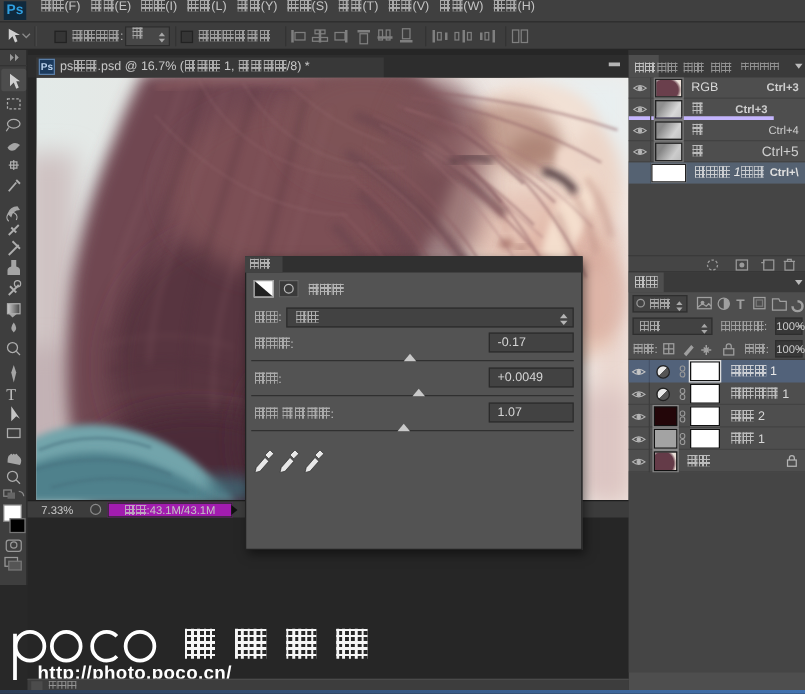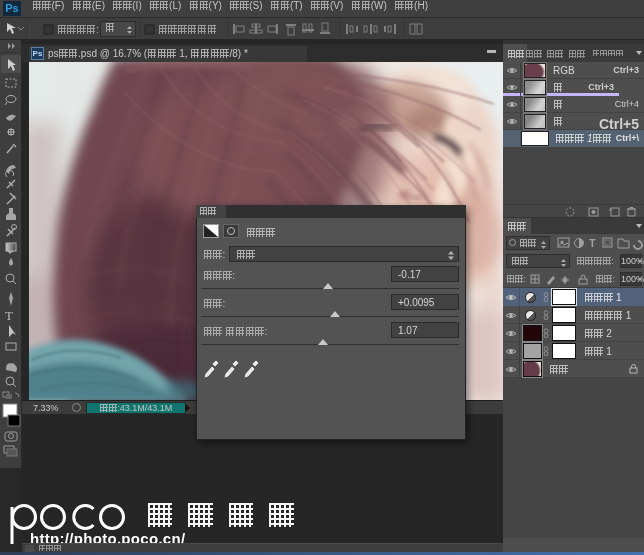--- a/index.html
+++ b/index.html
@@ -266,21 +266,21 @@
     <path d="M-2 314 Q55 296 108 318"></path>
     <path d="M12 328 Q68 312 122 332"></path>
    </g>
    <path d="M138 318 Q190 320 228 338 L138 338 Z" fill="#3f6a78" opacity=".85" filter="url(#b6)"></path>
   </svg>
  </div>
 
  <div class="abs" style="left:0;top:360px;width:481px;height:14px;background:#3c3c3c;border-top:1px solid #1e1e1e">
   <span class="abs" style="left:11px;top:2px;font-size:9px;color:#cccccc">7.33%</span>
   <span class="abs" style="left:50px;top:2px;width:9px;height:9px;border:1px solid #8a8a8a;border-radius:50%"></span>
-  <div class="abs" style="left:64px;top:1px;width:100px;height:12px;background:#0f766e;border:1px solid #2a2a2a;color:#c5c5c5;font-size:9px;text-align:center;line-height:11px"><i class="cj"></i><i class="cj"></i>:43.1M/43.1M</div>
+  <div class="abs" style="left:64px;top:1px;width:100px;height:12px;background:#a21caf;border:1px solid #2a2a2a;color:#c5c5c5;font-size:9px;text-align:center;line-height:11px"><i class="cj"></i><i class="cj"></i>:43.1M/43.1M</div>
   <div class="abs" style="left:163px;top:3px;width:0;height:0;border-left:5px solid #111;border-top:4px solid transparent;border-bottom:4px solid transparent"></div>
  </div>
 </div>
 
 <div class="abs" style="left:0;top:470px;width:406px;height:73px">
  <svg class="abs" style="left:8px;top:28px" width="130" height="48" viewBox="0 0 130 48">
   <g stroke="#fff" stroke-width="3" fill="none">
    <path d="M4 9 L4 46"></path>
         <circle cx="16" cy="19" r="11.5"></circle>
    <circle cx="45" cy="19" r="11.5"></circle>
@@ -344,21 +344,21 @@
    <span class="abs" style="right:5px;top:3px;font-size:9px;color:#cfcfcf;font-weight:normal">Ctrl+4</span>
   </div>
   <div class="abs" style="left:0;top:51px;width:141px;height:17px;border-bottom:1px solid #424242">
    <svg class="abs" style="left:3px;top:4px" width="12" height="9">
           <path d="M1 4.5 Q6 0.5 11 4.5 Q6 8.5 1 4.5 Z" fill="none" stroke="#b5b5b5"></path>
           <circle cx="6" cy="4.5" r="1.8" fill="#b5b5b5"></circle>
         </svg>
    <div class="abs" style="left:17px;top:0;width:1px;height:17px;background:#3e3e3e"></div>
    <div class="abs" style="left:21px;top:1px;width:22px;height:15px;background:linear-gradient(125deg,#858585 25%,#cccccc 70%,#bbbbbb);border:1px solid #222;outline:1px solid #777"></div>
    <span class="abs" style="left:50px;top:3px;font-size:10px;color:#d8d8d8"><i class="cj"></i></span>
-   <span class="abs" style="right:5px;top:3px;font-size:14px;color:#cfcfcf;font-weight:bold">Ctrl+5</span>
+   <span class="abs" style="right:5px;top:3px;font-size:11px;color:#cfcfcf;font-weight:normal">Ctrl+5</span>
   </div>
   <div class="abs" style="left:0;top:68px;width:141px;height:17px;background:#556272">
    <div class="abs" style="left:17px;top:0;width:1px;height:17px;background:#495563"></div>
    <div class="abs" style="left:18px;top:1px;width:28px;height:15px;background:#fff;border:1px solid #222"></div>
    <span class="abs" style="left:52px;top:3px;font-size:10px;color:#e8e8e8;font-style:italic"><i class="cj"></i><i class="cj"></i><i class="cj"></i> 1<i class="cj"></i><i class="cj"></i></span>
    <span class="abs" style="right:5px;top:3px;font-size:9px;color:#e0e0e0;font-weight:bold">Ctrl+\</span>
   </div>
  </div>
 
  <div class="abs" style="left:0;top:107px;width:141px;height:57px;background:#454545"></div>
@@ -535,21 +535,21 @@
         <path d="M1 6.5 L4 10 L7 6.5 Z" fill="#b5b5b5"></path>
       </svg>
  </div>
 
  <div class="abs" style="left:6px;top:64px;font-size:10px;color:#c0c0c0"><i class="cj"></i><i class="cj"></i><i class="cj"></i>:</div>
  <div class="abs" style="left:194px;top:60px;width:68px;height:16px;background:#424242;border:1px solid #2b2b2b;color:#d5d5d5;font-size:10px;line-height:15px"><span style="margin-left:6px">-0.17</span></div>
  <div class="abs" style="left:4px;top:82px;width:258px;height:1px;background:#303030"></div>
  <div class="abs" style="left:126px;top:77px;width:0;height:0;border-bottom:6px solid #c9c9c9;border-left:5px solid transparent;border-right:5px solid transparent"></div>
 
  <div class="abs" style="left:6px;top:92px;font-size:10px;color:#c0c0c0"><i class="cj"></i><i class="cj"></i>:</div>
- <div class="abs" style="left:194px;top:88px;width:68px;height:16px;background:#424242;border:1px solid #2b2b2b;color:#d5d5d5;font-size:10px;line-height:15px"><span style="margin-left:6px">+0.0095</span></div>
+ <div class="abs" style="left:194px;top:88px;width:68px;height:16px;background:#424242;border:1px solid #2b2b2b;color:#d5d5d5;font-size:10px;line-height:15px"><span style="margin-left:6px">+0.0049</span></div>
  <div class="abs" style="left:4px;top:110px;width:258px;height:1px;background:#303030"></div>
  <div class="abs" style="left:133px;top:105px;width:0;height:0;border-bottom:6px solid #c9c9c9;border-left:5px solid transparent;border-right:5px solid transparent"></div>
 
  <div class="abs" style="left:6px;top:120px;font-size:10px;color:#c0c0c0"><i class="cj"></i><i class="cj"></i> <i class="cj"></i><i class="cj"></i><i class="cj"></i><i class="cj"></i>:</div>
  <div class="abs" style="left:194px;top:116px;width:68px;height:16px;background:#424242;border:1px solid #2b2b2b;color:#d5d5d5;font-size:10px;line-height:15px"><span style="margin-left:6px">1.07</span></div>
  <div class="abs" style="left:4px;top:138px;width:258px;height:1px;background:#303030"></div>
  <div class="abs" style="left:121px;top:133px;width:0;height:0;border-bottom:6px solid #c9c9c9;border-left:5px solid transparent;border-right:5px solid transparent"></div>
 
  <svg class="abs" style="left:4px;top:148px" width="70" height="24" viewBox="0 0 70 24">
   <g fill="#e8e8e8" stroke="#222" stroke-width=".5">

